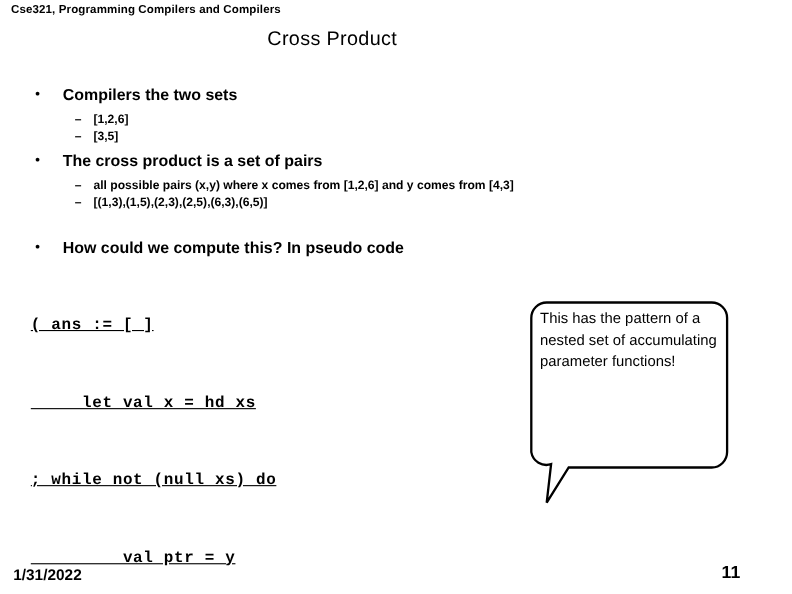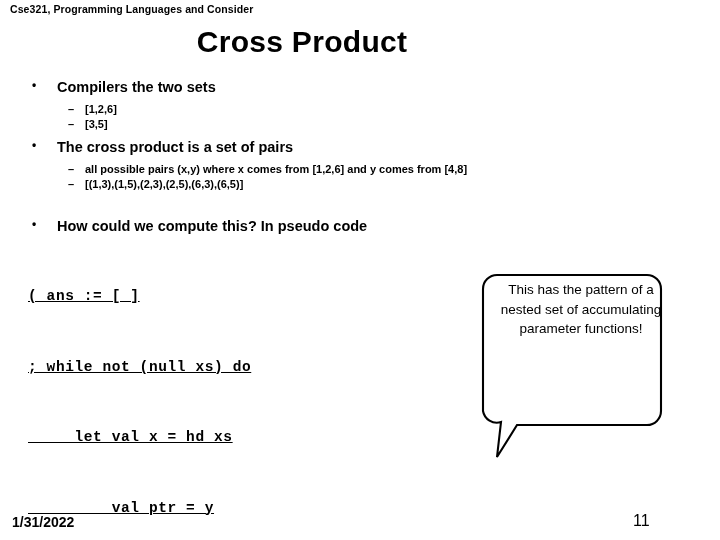--- a/index.html
+++ b/index.html
@@ -30,22 +30,22 @@
     white-space: nowrap;
   }
 
   
   .title {
     position: absolute;
     left: 0;
     top: 25px;
     width: 604px;
     text-align: center;
-    font-size: 30px;
-    font-weight: bold;
+    font-size: 18px;
+    font-weight: normal;
     letter-spacing: 0.3px;
   }
 
   
   .bullet-l1 {
     position: absolute;
     display: flex;
     align-items: flex-start;
     font-size: 14.5px;
     font-weight: bold;
@@ -95,50 +95,50 @@
     top: 262px;
     width: 205px;
     height: 205px;
   }
   .callout svg { display: block; }
   .callout-text {
     position: absolute;
     left: 21px;
     top: 18px;
     width: 180px;
-    text-align: center;
+    text-align: left;
     font-size: 13.5px;
     line-height: 19.5px;
     font-weight: normal;
   }
 
   
   .footer-date {
     position: absolute;
     left: 12px;
     top: 514px;
     font-size: 14px;
     font-weight: bold;
   }
   .footer-page {
     position: absolute;
-    left: 633px;
+    left: 656px;
     top: 512px;
     width: 40px;
     text-align: left;
     font-size: 16px;
-    font-weight: normal;
+    font-weight: bold;
   }
 </style>
 </head>
 <body>
 
 <div id="slide">
 
-  <div class="header">Cse321, Programming Languages and Consider</div>
+  <div class="header">Cse321, Programming Compilers and Compilers</div>
 
   <div class="title">Cross Product</div>
 
   <div class="bullet-l1" style="left:32px; top:79px;">
     <span class="marker">•</span>
     <span class="txt">Compilers the two sets</span>
   </div>
   <div class="bullet-l2" style="left:68px; top:103px;">
     <span class="marker">–</span>
     <span class="txt">[1,2,6]</span>
@@ -147,36 +147,36 @@
     <span class="marker">–</span>
     <span class="txt">[3,5]</span>
   </div>
 
   <div class="bullet-l1" style="left:32px; top:139px;">
     <span class="marker">•</span>
     <span class="txt">The cross product is a set of pairs</span>
   </div>
   <div class="bullet-l2" style="left:68px; top:163px;">
     <span class="marker">–</span>
-    <span class="txt">all possible pairs (x,y) where x comes from [1,2,6] and y comes from [4,8]</span>
+    <span class="txt">all possible pairs (x,y) where x comes from [1,2,6] and y comes from [4,3]</span>
   </div>
   <div class="bullet-l2" style="left:68px; top:178px;">
     <span class="marker">–</span>
     <span class="txt">[(1,3),(1,5),(2,3),(2,5),(6,3),(6,5)]</span>
   </div>
 
   <div class="bullet-l1" style="left:32px; top:218px;">
     <span class="marker">•</span>
     <span class="txt">How could we compute this? In pseudo code</span>
   </div>
 
   <div class="code">
     <div>( ans := [ ]</div>
+    <div>     let val x = hd xs</div>
     <div>; while not (null xs) do</div>
-    <div>     let val x = hd xs</div>
     <div>         val ptr = y</div>
     
     
     
     
     
     
     
   </div>
 

